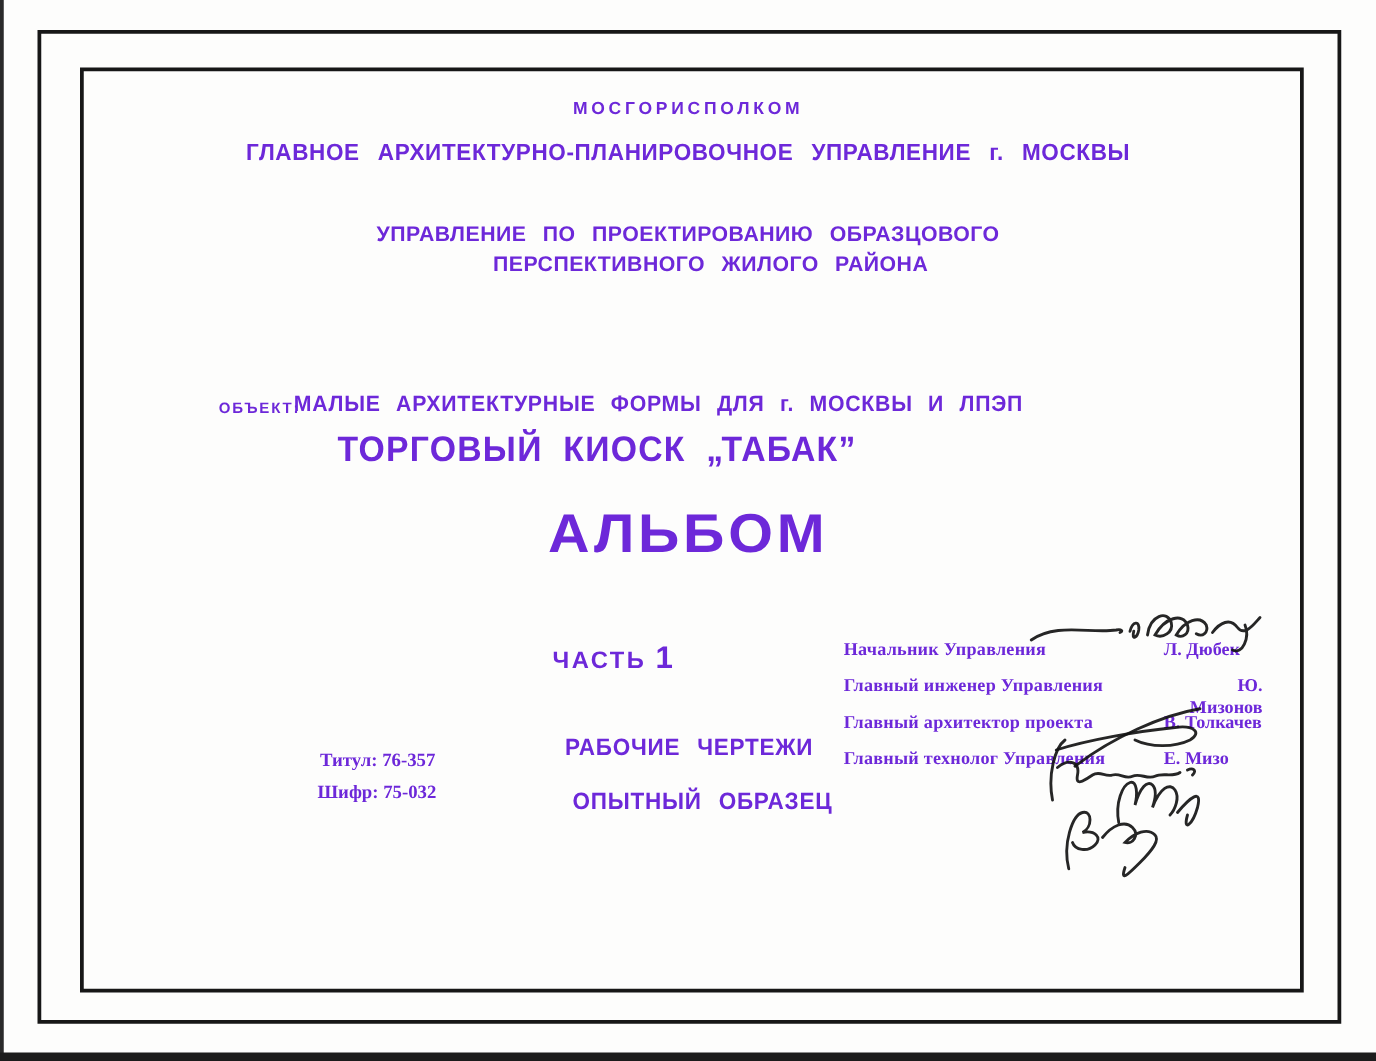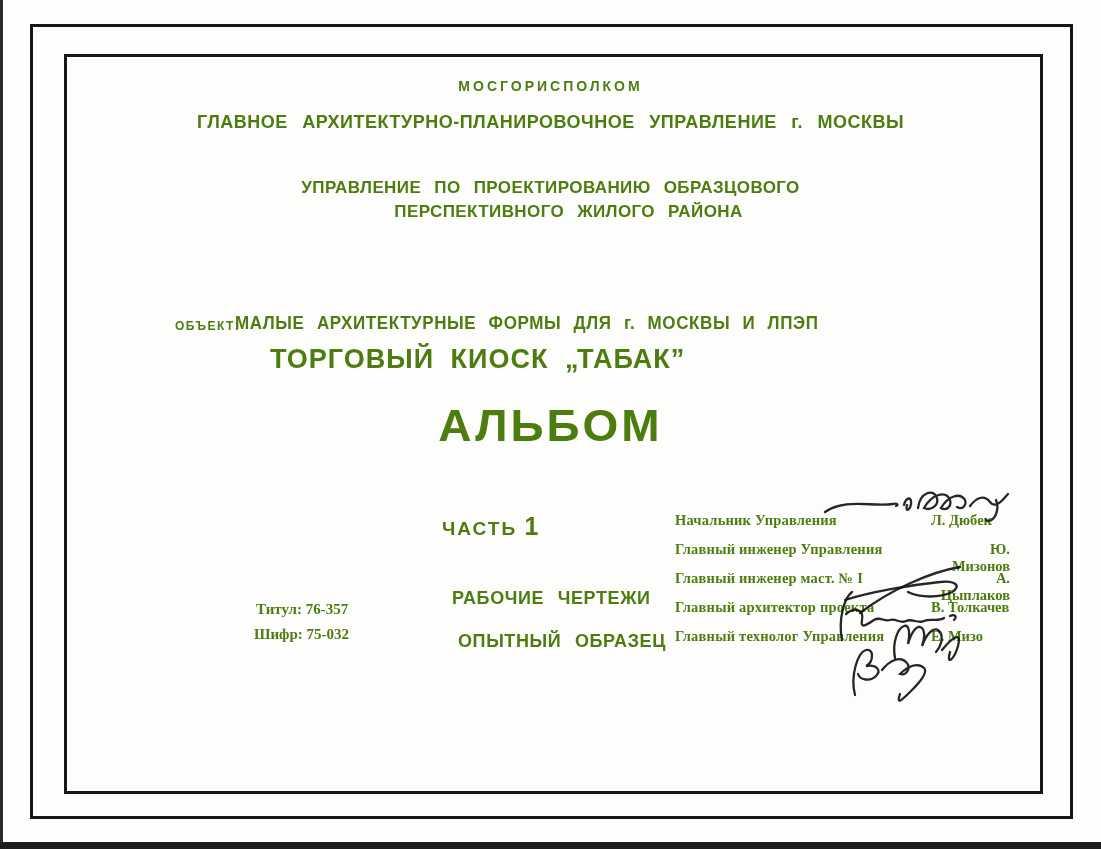--- a/index.html
+++ b/index.html
@@ -1,18 +1,18 @@
 <!DOCTYPE html>
 <html><head>
 <meta charset="utf-8">
 <style>
   html,body{margin:0;padding:0;background:#e8e8e8;}
   .stage{
     position:relative;width:1101px;height:849px;background:#fdfdfc;
-    overflow:hidden;font-family:"Liberation Sans",sans-serif;color:#4d7c0f;
+    overflow:hidden;font-family:"Liberation Sans",sans-serif;color:#6d28d9;
   }
   .left-edge{position:absolute;left:0;top:0;width:3px;height:843px;background:#2a2a2a;}
   .bottom-bar{position:absolute;left:0;top:842px;width:1101px;height:7px;background:#1c1c1c;}
   .outer-frame{position:absolute;left:30px;top:24px;width:1037px;height:789px;border:3px solid #171717;}
   .inner-frame{position:absolute;left:64px;top:54px;width:973px;height:734px;border:3px solid #171717;}
   .t{position:absolute;white-space:nowrap;font-weight:700;}
   .center{left:0;right:0;text-align:center;}
   .org-top{top:78px;font-size:14px;letter-spacing:3px;word-spacing:4px;}
   .org-main{top:112px;font-size:18px;letter-spacing:.5px;word-spacing:9px;transform:scaleY(1.04);}
   .org-sub1{top:178px;font-size:17px;letter-spacing:.4px;word-spacing:8px;}
@@ -70,24 +70,20 @@
   <div class="sig-block">
     <div class="sig-row">
       <span class="typ sig-title">Начальник Управления</span>
       <span class="typ sig-name">Л. Дюбек</span>
     </div>
     <div class="sig-row">
       <span class="typ sig-title">Главный инженер Управления</span>
       <span class="typ sig-name">Ю. Мизонов</span>
     </div>
     <div class="sig-row">
-      <span class="typ sig-title">Главный инженер маст. № I</span>
-      <span class="typ sig-name">А. Цыплаков</span>
-    </div>
-    <div class="sig-row">
       <span class="typ sig-title">Главный архитектор проекта</span>
       <span class="typ sig-name">В. Толкачев</span>
     </div>
     <div class="sig-row">
       <span class="typ sig-title">Главный технолог Управления</span>
       <span class="typ sig-name">Е. Мизо</span>
     </div>
   </div>
 
   <svg class="sig-svg" viewBox="0 0 230 240">

